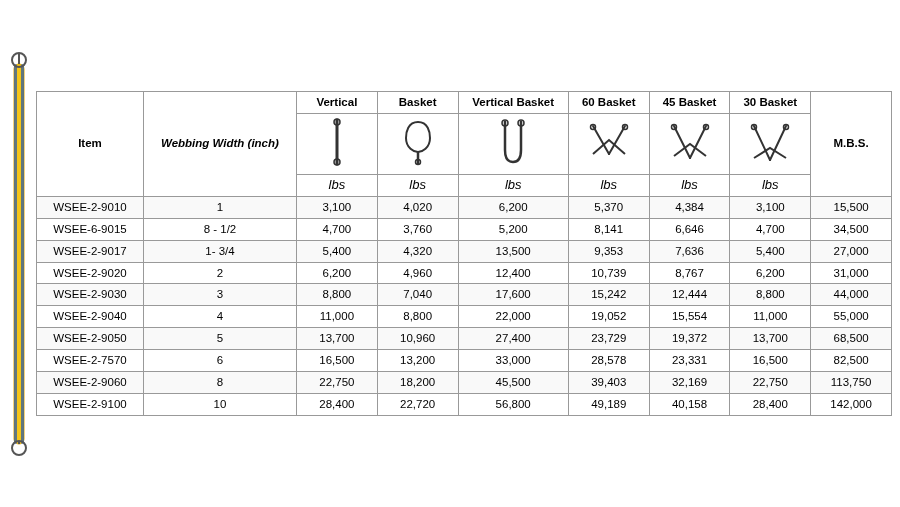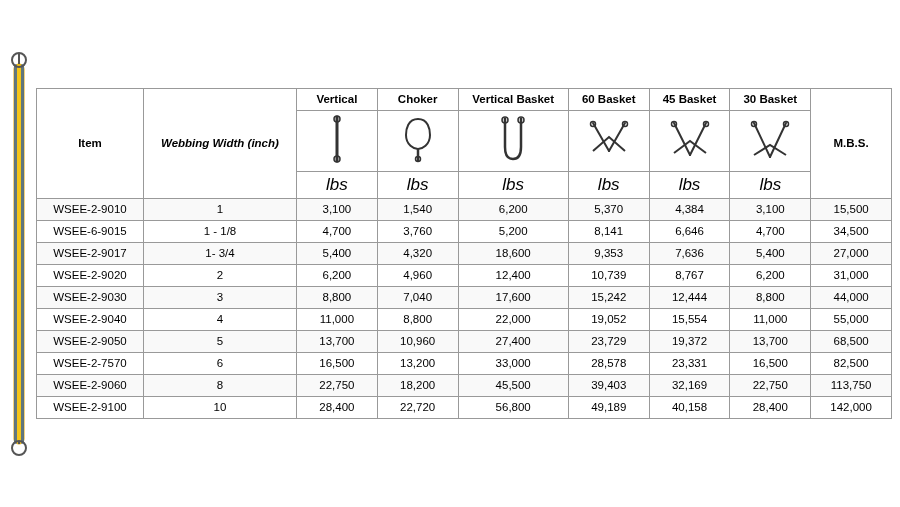--- a/index.html
+++ b/index.html
@@ -55,21 +55,21 @@
     .col-vertical, .col-choker, .col-vbasket, .col-60, .col-45, .col-30, .col-mbs {
       min-width: 68px;
     }
     .icon-cell {
       font-size: 26px;
       padding: 4px 2px;
       line-height: 1;
     }
     .unit-row td {
       font-style: italic;
-      font-size: 17px;
+      font-size: 13px;
       padding: 2px 5px;
     }
     .data-row td {
       background: #fff;
     }
     .data-row:nth-child(odd) td {
       background: #f9f9f9;
     }
     
   </style>
@@ -94,21 +94,21 @@
     </svg>
   </div>
 
   <table>
     <thead>
 
       <tr>
         <th rowspan="3" class="header-item">Item</th>
         <th rowspan="3" class="header-webbing">Webbing Width (inch)</th>
         <th class="col-vertical">Vertical</th>
-        <th class="col-choker">Choker</th>
+        <th class="col-choker">Basket</th>
         <th class="col-vbasket">Vertical Basket</th>
         <th class="col-60">60 Basket</th>
         <th class="col-45">45 Basket</th>
         <th class="col-30">30 Basket</th>
         <th rowspan="3" class="col-mbs">M.B.S.</th>
       </tr>
 
       <tr>
 
         <td class="icon-cell">
@@ -173,44 +173,44 @@
         <td>lbs</td>
         <td>lbs</td>
         <td>lbs</td>
       </tr>
     </thead>
     <tbody id="table-body">
     <tr class="data-row">
           <td>WSEE-2-9010</td>
           <td>1</td>
           <td>3,100</td>
-          <td>1,540</td>
+          <td>4,020</td>
           <td>6,200</td>
           <td>5,370</td>
           <td>4,384</td>
           <td>3,100</td>
           <td>15,500</td>
         </tr>
         <tr class="data-row">
           <td>WSEE-6-9015</td>
-          <td>1 - 1/8</td>
+          <td>8 - 1/2</td>
           <td>4,700</td>
           <td>3,760</td>
           <td>5,200</td>
           <td>8,141</td>
           <td>6,646</td>
           <td>4,700</td>
           <td>34,500</td>
         </tr>
         <tr class="data-row">
           <td>WSEE-2-9017</td>
           <td>1- 3/4</td>
           <td>5,400</td>
           <td>4,320</td>
-          <td>18,600</td>
+          <td>13,500</td>
           <td>9,353</td>
           <td>7,636</td>
           <td>5,400</td>
           <td>27,000</td>
         </tr>
         <tr class="data-row">
           <td>WSEE-2-9020</td>
           <td>2</td>
           <td>6,200</td>
           <td>4,960</td>

